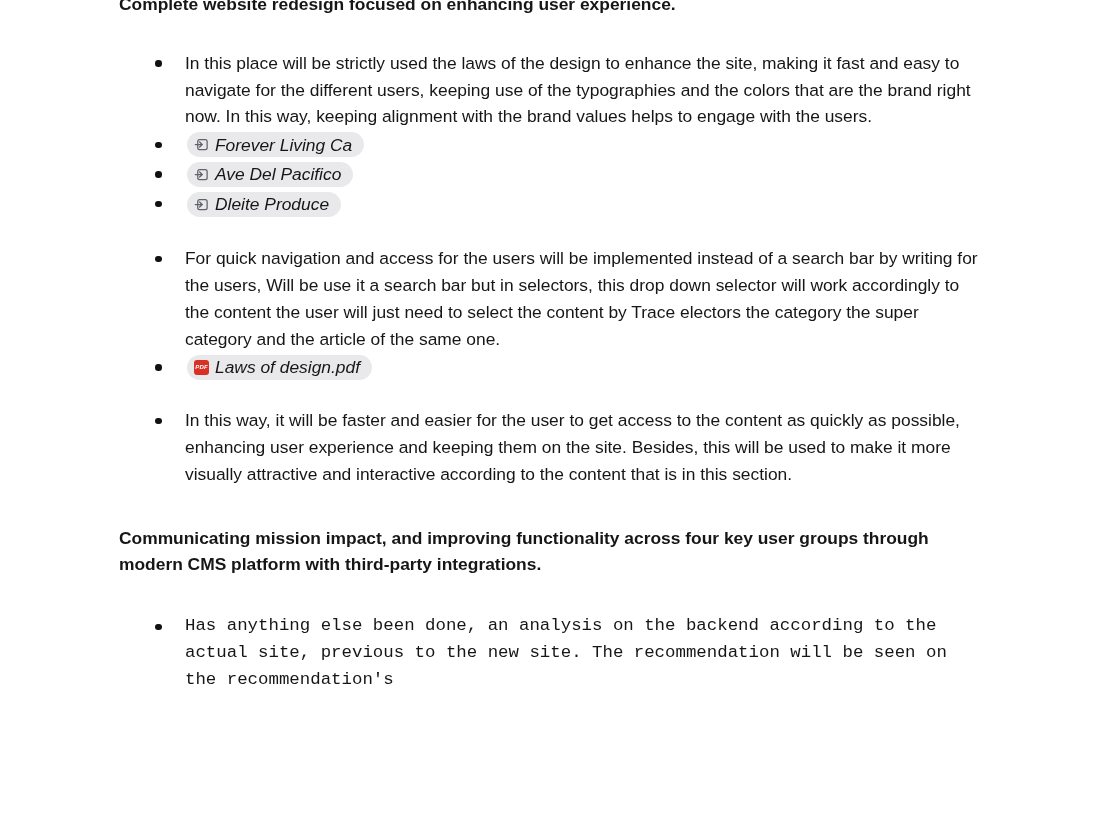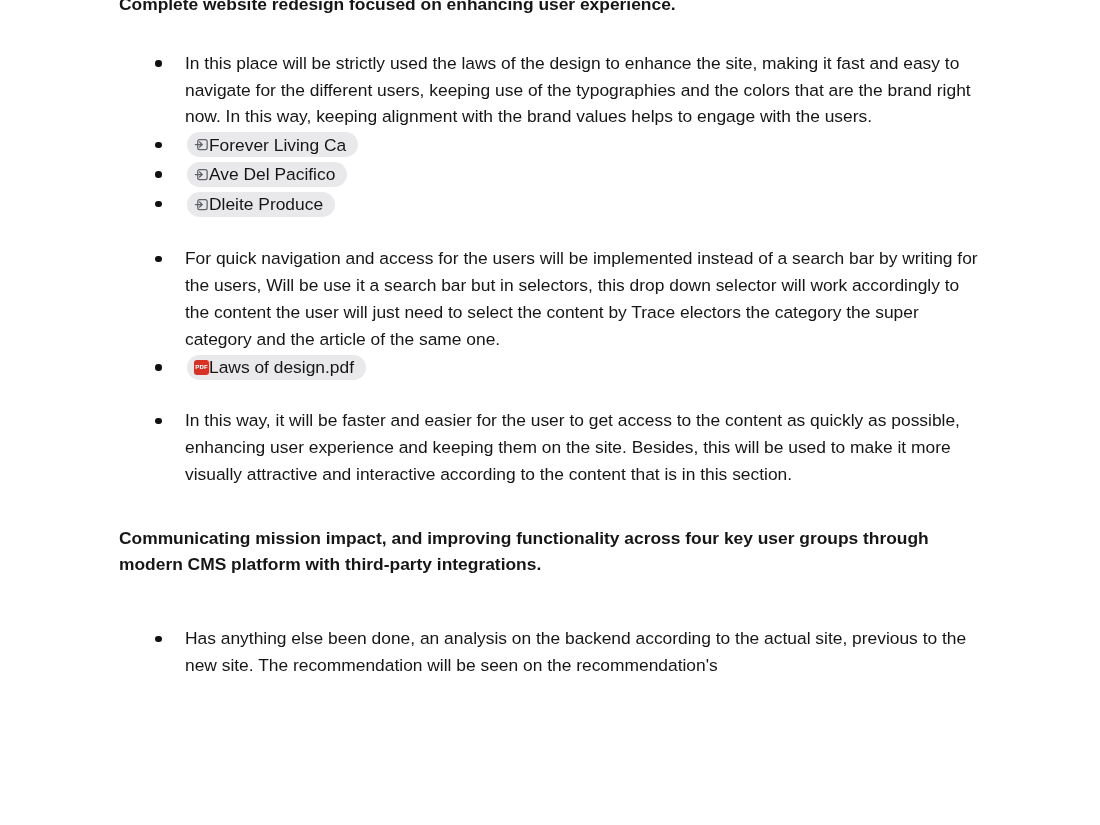--- a/index.html
+++ b/index.html
@@ -30,46 +30,47 @@
   }
   .chip-row {
     height: 29.6px;
     display: flex;
     align-items: center;
   }
   .chip-row::before { top: 11.6px; }
   .chip {
     display: inline-flex;
     align-items: center;
-    gap: 0;
+    gap: 6px;
     margin-left: 2px;
     background: #e9e9ec;
     border-radius: 12.5px;
     height: 25px;
     padding: 0 12px 0 7px;
     cursor: pointer;
     white-space: nowrap;
+    font-style: italic;
   }
   .chip-icon { display: flex; align-items: center; }
   .chip-icon svg { display: block; }
   .pdf-badge {
     width: 15px; height: 15px;
     background: #d93025;
     border-radius: 3px;
     color: #ffffff;
     font-size: 6px;
     font-weight: bold;
     display: flex;
     align-items: center;
     justify-content: center;
     letter-spacing: 0.2px;
   }
   .gap26 { margin-top: 26.5px; }
   .gap25 { margin-top: 25px; }
-  .gap35 { margin-top: 47px; }
+  .gap35 { margin-top: 35px; font-family: Liberation Mono, monospace; }
 </style>
 </head>
 <body>
 
 <div class="doc">
 
   <div class="heading h1">Complete website redesign focused on enhancing user experience.</div>
 
   <div class="bullet">In this place will be strictly used the laws of the design to enhance the site, making it fast and easy to navigate for the different users, keeping use of the typographies and the colors that are the brand right now. In this way, keeping alignment with the brand values helps to engage with the users.</div>
 

